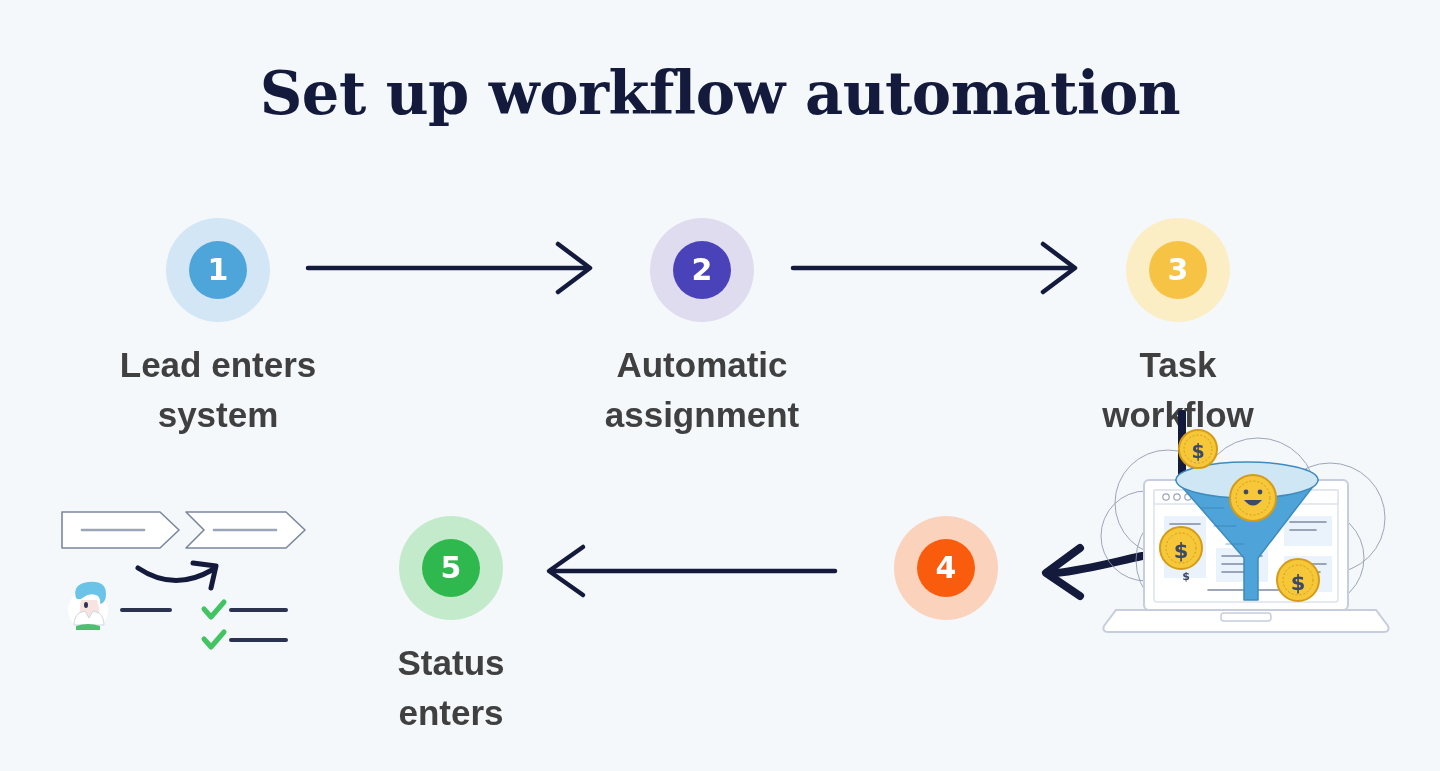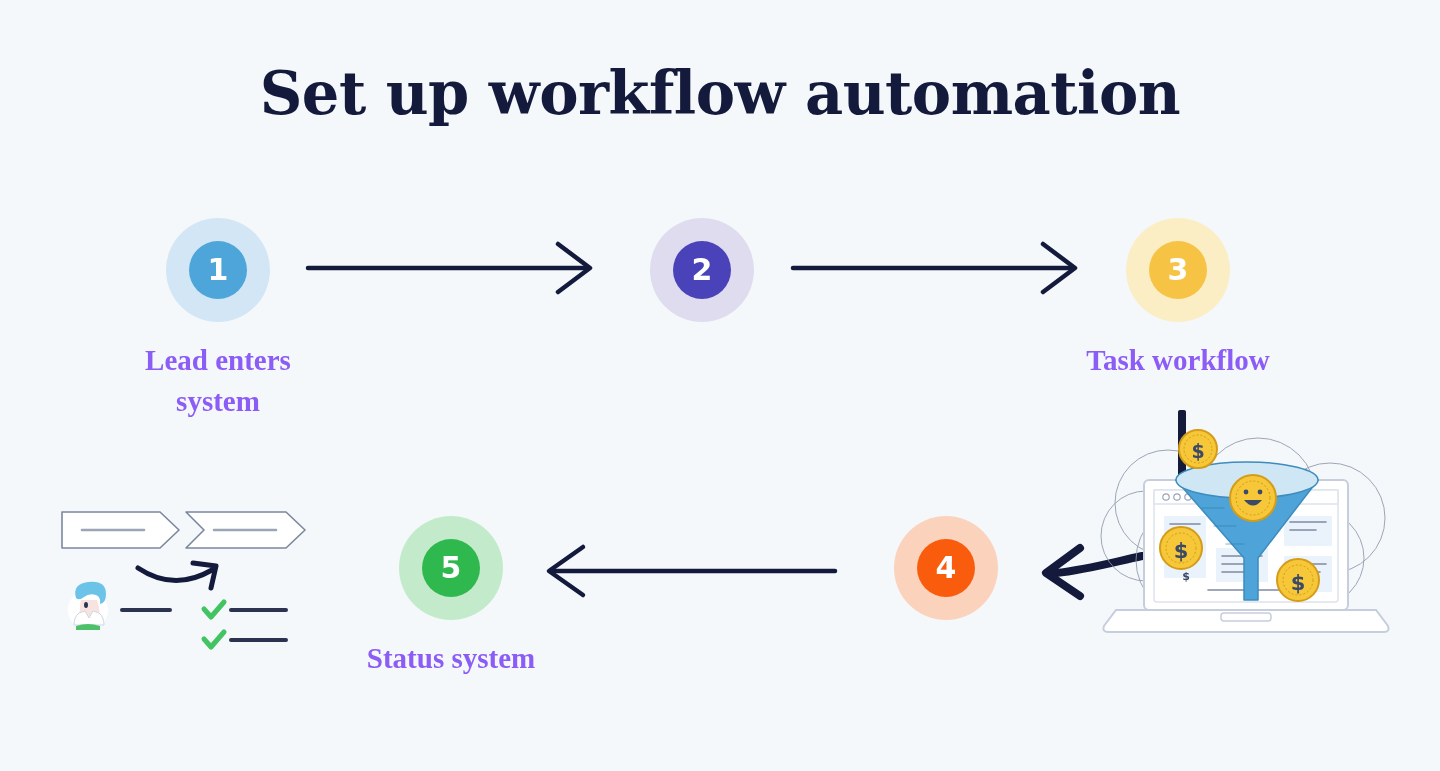--- a/index.html
+++ b/index.html
@@ -62,25 +62,25 @@
   .disc-num {
     color: #ffffff;
     font-family: "DejaVu Sans", sans-serif;
     font-weight: 700;
     font-size: 30px;
     line-height: 1;
     letter-spacing: 0;
   }
   .step-label {
     margin-top: 18px;
-    font-family: Liberation Serif, serif;
+    font-family: Liberation Sans, sans-serif;
     font-weight: 700;
-    font-size: 29px;
+    font-size: 35px;
     line-height: 1.42;
-    color: #8b5cf6;
+    color: #404040;
     white-space: pre-line;
   }
 
   
   #step-1 { left: 108px;  top: 218px; }
   #step-2 { left: 592px;  top: 218px; }
   #step-3 { left: 1068px; top: 218px; }
   #step-4 { left: 836px;  top: 516px; }
   #step-5 { left: 341px;  top: 516px; }
 
@@ -111,20 +111,22 @@
     <div class="step-label">Lead enters
 system</div>
   </div>
 
   <div class="step" id="step-2">
     <div class="halo" style="background:#dedcee">
       <div class="disc" style="background:#4a42b8">
         <span class="disc-num">2</span>
       </div>
     </div>
+    <div class="step-label">Automatic
+assignment</div>
   </div>
 
   <div class="step" id="step-3">
     <div class="halo" style="background:#fbeec5">
       <div class="disc" style="background:#f7c344">
         <span class="disc-num">3</span>
       </div>
     </div>
     <div class="step-label">Task workflow</div>
   </div>
@@ -136,21 +138,21 @@
       </div>
     </div>
   </div>
 
   <div class="step" id="step-5">
     <div class="halo" style="background:#c3ebcb">
       <div class="disc" style="background:#2fb84d">
         <span class="disc-num">5</span>
       </div>
     </div>
-    <div class="step-label">Status system</div>
+    <div class="step-label">Status enters</div>
   </div>
 
   <svg class="arrow-svg" id="arrow-1" width="300" height="60" viewBox="0 0 300 60">
     <g fill="none" stroke="#141a3c" stroke-width="4.5" stroke-linecap="round" stroke-linejoin="round">
       <line x1="8" y1="28" x2="288" y2="28"></line>
       <polyline points="258,4 290,28 258,52"></polyline>
     </g>
   </svg>
 
   <svg class="arrow-svg" id="arrow-2" width="300" height="60" viewBox="0 0 300 60">

